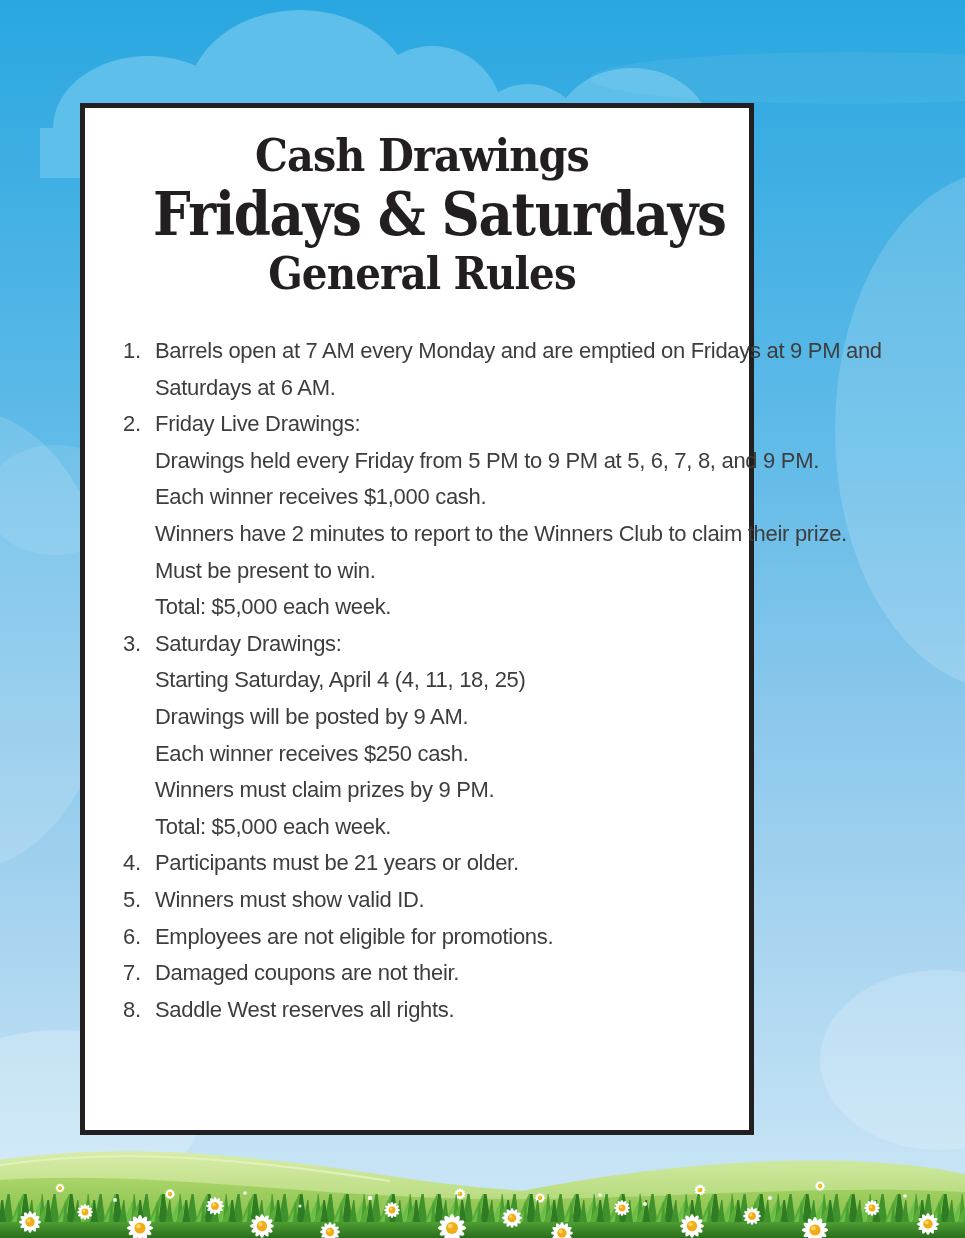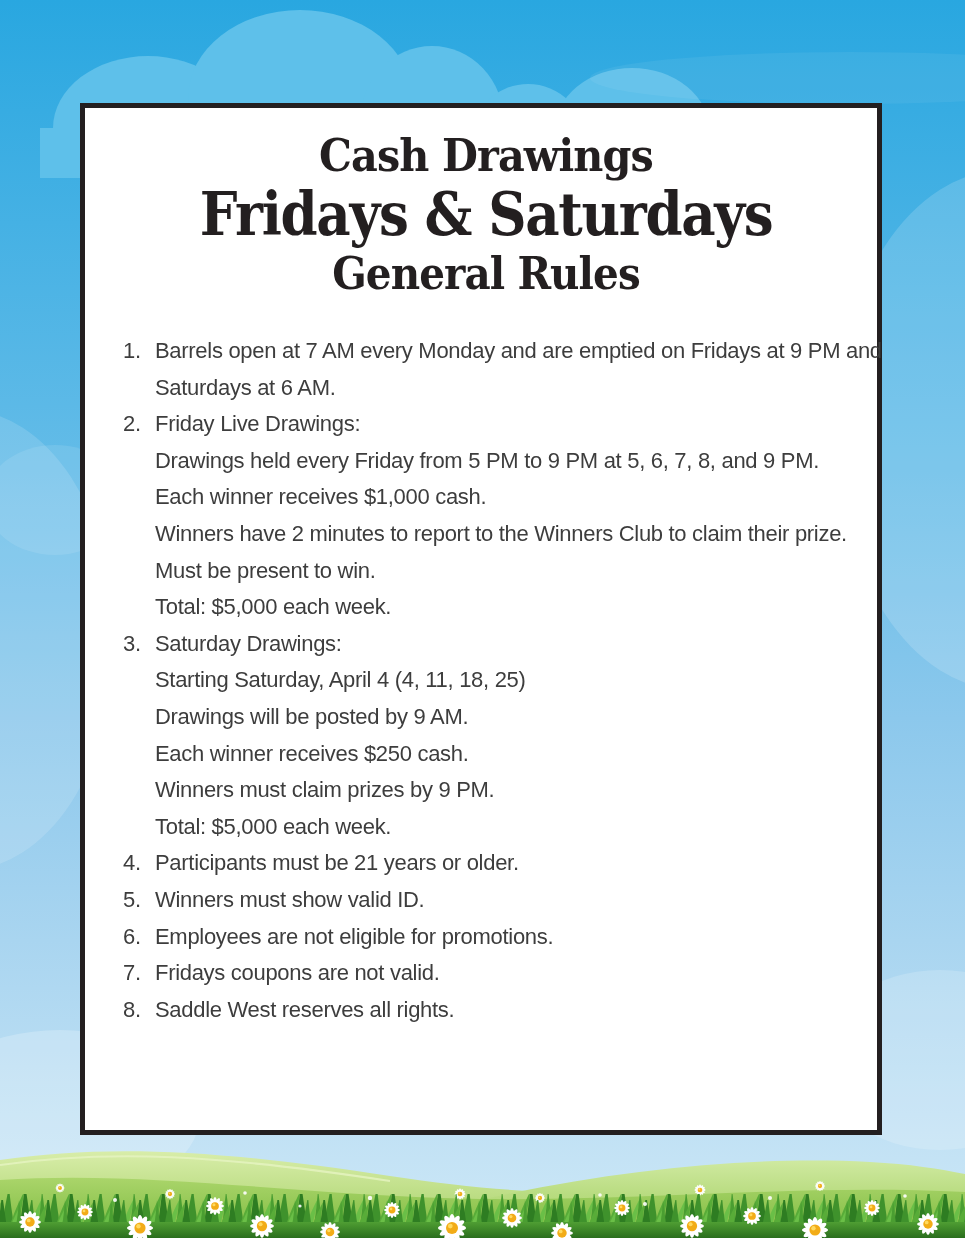--- a/index.html
+++ b/index.html
@@ -10,21 +10,21 @@
   
   .sky{
     position:absolute;inset:0;
     background:linear-gradient(180deg,
       #29a7e0 0%, #45b1e4 18%, #64bce8 38%,
       #8cc8ec 58%, #a9d5f0 76%, #bfe0f4 90%, #cde8f7 100%);
   }
   .clouds{position:absolute;left:0;top:0;}
   
   .card{
-    position:absolute;left:80px;top:103px;width:802px;height:1032px;
+    position:absolute;left:80px;top:103px;width:674px;height:1032px;
     background:#ffffff;border:5px solid #231f20;box-sizing:border-box;
     padding:22px 28px 0 38px;
   }
   .t1,.t2,.t3{
     margin:0;text-align:center;color:#231f20;
     font-family:"DejaVu Serif","Liberation Serif",serif;
     font-weight:bold;white-space:nowrap;
   }
   .t1{font-size:45px;line-height:52px;letter-spacing:-1px;transform:scaleX(.92);}
   .t2{font-size:59px;line-height:66px;letter-spacing:-1.5px;transform:scaleX(.90);}
@@ -135,21 +135,21 @@
       <div class="row">
         <span class="num">5.</span>
         <span class="txt">Winners must show valid ID.</span>
       </div>
       <div class="row">
         <span class="num">6.</span>
         <span class="txt">Employees are not eligible for promotions.</span>
       </div>
       <div class="row">
         <span class="num">7.</span>
-        <span class="txt">Fridays coupons are not valid.</span>
+        <span class="txt">Damaged coupons are not their.</span>
       </div>
       <div class="row">
         <span class="num">8.</span>
         <span class="txt">Saddle West reserves all rights.</span>
       </div>
     </div>
   </div>
 
   <svg class="meadow" width="965" height="100" viewBox="0 0 965 100" preserveAspectRatio="none" aria-hidden="true">
     <defs>

